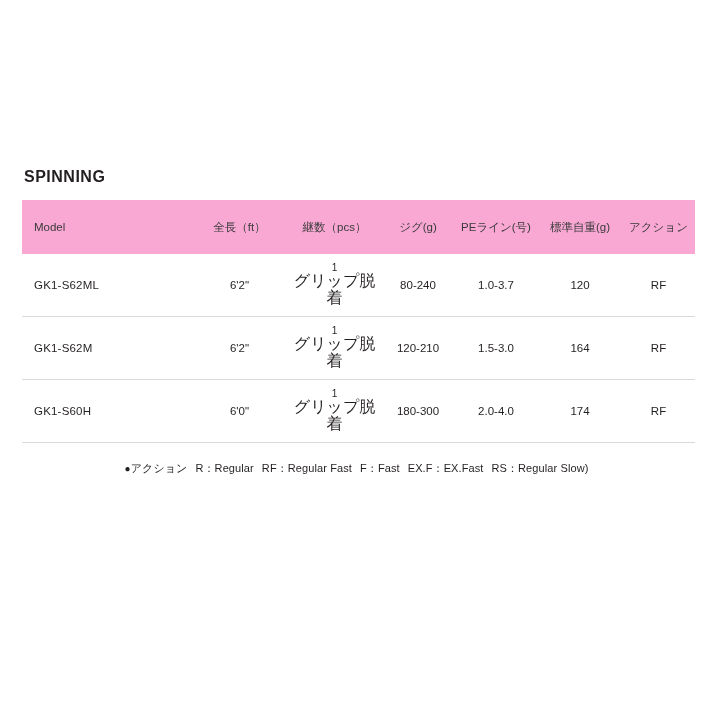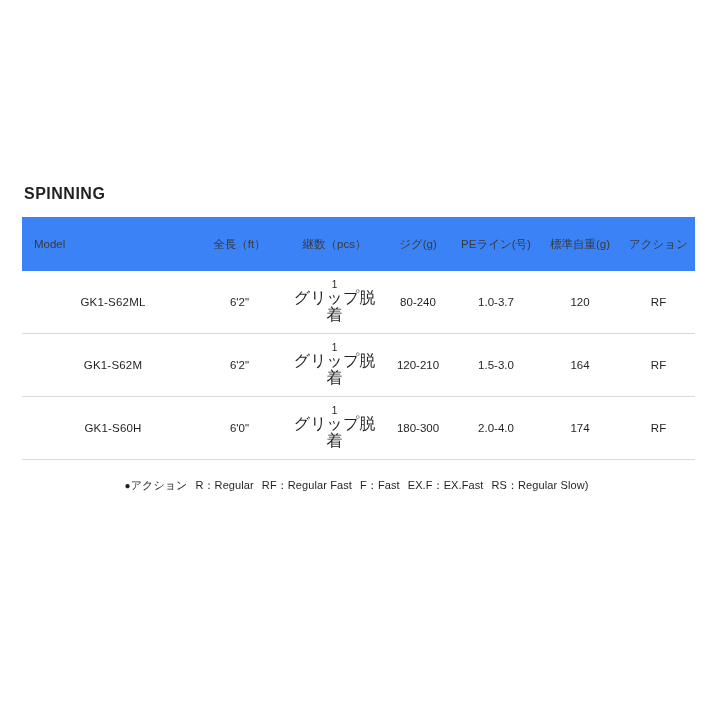--- a/index.html
+++ b/index.html
@@ -24,29 +24,29 @@
     position: absolute;
     left: 22px;
     top: 168px;
     width: 673px;
   }
   .section-title {
     font-size: 16px;
     font-weight: bold;
     letter-spacing: 0.5px;
     color: #231f20;
-    margin: 17px 0 14px 2px;
+    margin: 0 0 14px 2px;
   }
   table.spec {
     width: 673px;
     border-collapse: collapse;
     table-layout: fixed;
   }
   table.spec thead th {
-    background: #3b82f6;
+    background: #f9a8d4;
     font-size: 11.5px;
     font-weight: normal;
     color: #3a3a3a;
     height: 54px;
     vertical-align: middle;
     text-align: center;
     padding: 0;
     border: none;
   }
   table.spec thead th.col-model {
@@ -59,21 +59,21 @@
     height: 62px;
     vertical-align: middle;
     text-align: center;
     border-bottom: 1px solid #d9d9d9;
     padding: 0;
   }
   table.spec tbody tr:last-child td {
     border-bottom: 1px solid #d9d9d9;
   }
   table.spec tbody td.col-model {
-    text-align: center;
+    text-align: left;
     padding-left: 12px;
     letter-spacing: 0.2px;
   }
   .joint-cell {
     line-height: 1.05;
   }
   .joint-num {
     display: block;
     font-size: 10px;
     margin-bottom: -1px;

